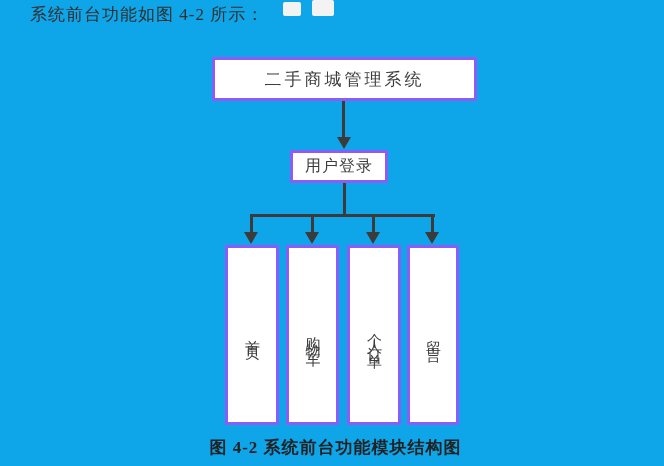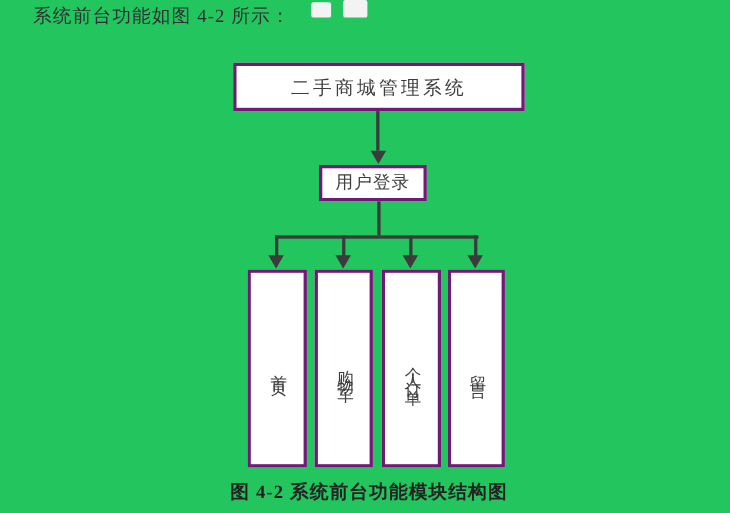--- a/index.html
+++ b/index.html
@@ -4,42 +4,42 @@
 <style>
   html, body { margin: 0; padding: 0; }
   body {
     font-family: "Liberation Serif", "DejaVu Serif", serif;
     background: #ffffff;
   }
   .page {
     position: relative;
     width: 664px;
     height: 466px;
-    background: #22c55e;
+    background: #0ea5e9;
     overflow: hidden;
     text-decoration: underline;
   }
   .intro-text {
     position: absolute;
     left: 30px;
     top: 3px;
     font-size: 17px;
     color: #2f2f2f;
     letter-spacing: 1px;
     white-space: nowrap;
   }
   .scan-smudge {
     position: absolute;
     background: #f3f3f3;
     border-radius: 2px;
   }
   .node {
     position: absolute;
     box-sizing: border-box;
-    border: 3px solid #701a75;
+    border: 3px solid #8b5cf6;
     background: #ffffff;
     display: flex;
     align-items: center;
     justify-content: center;
     color: #3d3d3d;
   }
   .root-box {
     left: 212px; top: 57px;
     width: 265px; height: 44px;
     font-size: 17px;

